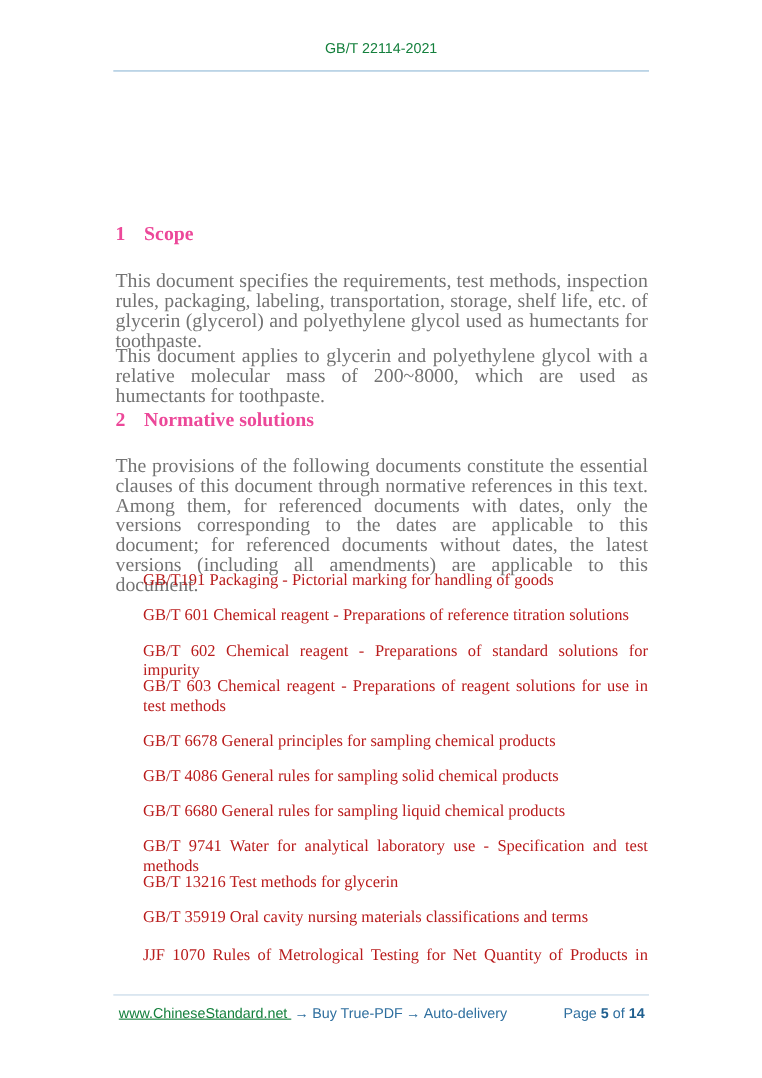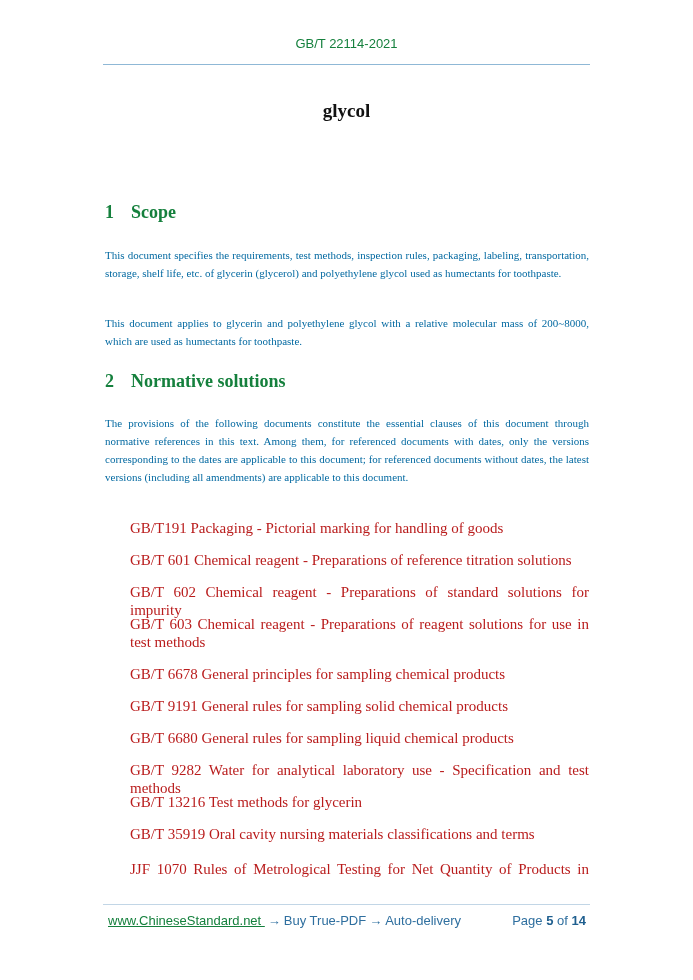--- a/index.html
+++ b/index.html
@@ -42,36 +42,36 @@
       font-weight: bold;
       font-size: 19px;
       line-height: 37px;
       color: #111;
     }
     .section-heading {
       position: absolute;
       left: 105px;
       font-weight: bold;
       font-size: 18px;
-      color: #15803d;
+      color: #ec4899;
       white-space: nowrap;
     }
     .section-heading .num {
       display: inline-block;
       width: 26px;
     }
     .para {
       position: absolute;
       left: 105px;
       width: 484px;
-      font-size: 11px;
+      font-size: 18px;
       line-height: 18px;
       text-align: justify;
       text-align-last: left;
-      color: #0369a1;
+      color: #737373;
     }
     .ref-item {
       position: absolute;
       left: 130px;
       width: 459px;
       font-size: 15px;
       line-height: 18px;
       text-align: justify;
       color: #b91c1c;
     }
@@ -115,42 +115,41 @@
   </style>
 </head>
 <body>
 
 <div class="page-header">
   <span>GB/T 22114-2021</span>
 </div>
 <div class="header-rule"></div>
 
 <div class="doc-title">
-  <div>glycol</div>
 </div>
 
 <div class="section-heading" style="top:202px;">
   <span class="num">1</span><span>Scope</span>
 </div>
 <div class="para" style="top:246px;">This document specifies the requirements, test methods, inspection rules, packaging, labeling, transportation, storage, shelf life, etc. of glycerin (glycerol) and polyethylene glycol used as humectants for toothpaste.</div>
 <div class="para" style="top:314px;">This document applies to glycerin and polyethylene glycol with a relative molecular mass of 200~8000, which are used as humectants for toothpaste.</div>
 
 <div class="section-heading" style="top:371px;">
   <span class="num">2</span><span>Normative solutions</span>
 </div>
 <div class="para" style="top:414px;">The provisions of the following documents constitute the essential clauses of this document through normative references in this text. Among them, for referenced documents with dates, only the versions corresponding to the dates are applicable to this document; for referenced documents without dates, the latest versions (including all amendments) are applicable to this document.</div>
 
 <div class="ref-item" style="top:519px;">GB/T191 Packaging - Pictorial marking for handling of goods</div>
 <div class="ref-item" style="top:551px;">GB/T 601 Chemical reagent - Preparations of reference titration solutions</div>
 <div class="ref-item" style="top:583px;">GB/T 602 Chemical reagent - Preparations of standard solutions for impurity</div>
 <div class="ref-item" style="top:615px; text-align-last:left;">GB/T 603 Chemical reagent - Preparations of reagent solutions for use in test methods</div>
 <div class="ref-item" style="top:665px;">GB/T 6678 General principles for sampling chemical products</div>
-<div class="ref-item" style="top:697px;">GB/T 9191 General rules for sampling solid chemical products</div>
+<div class="ref-item" style="top:697px;">GB/T 4086 General rules for sampling solid chemical products</div>
 <div class="ref-item" style="top:729px;">GB/T 6680 General rules for sampling liquid chemical products</div>
-<div class="ref-item" style="top:761px;">GB/T 9282 Water for analytical laboratory use - Specification and test methods</div>
+<div class="ref-item" style="top:761px;">GB/T 9741 Water for analytical laboratory use - Specification and test methods</div>
 <div class="ref-item" style="top:793px;">GB/T 13216 Test methods for glycerin</div>
 <div class="ref-item" style="top:825px;">GB/T 35919 Oral cavity nursing materials classifications and terms</div>
 <div class="ref-item last-justify" style="top:860px;">JJF 1070 Rules of Metrological Testing for Net Quantity of Products in</div>
 
 <div class="footer-rule"></div>
 <div class="footer">
   <a href="#">www.ChineseStandard.net </a><span class="arrow">→</span><span>Buy True-PDF</span><span class="arrow">→</span><span>Auto-delivery</span>
   <span class="page-info">
     <span>Page</span>
     <b>5</b>

